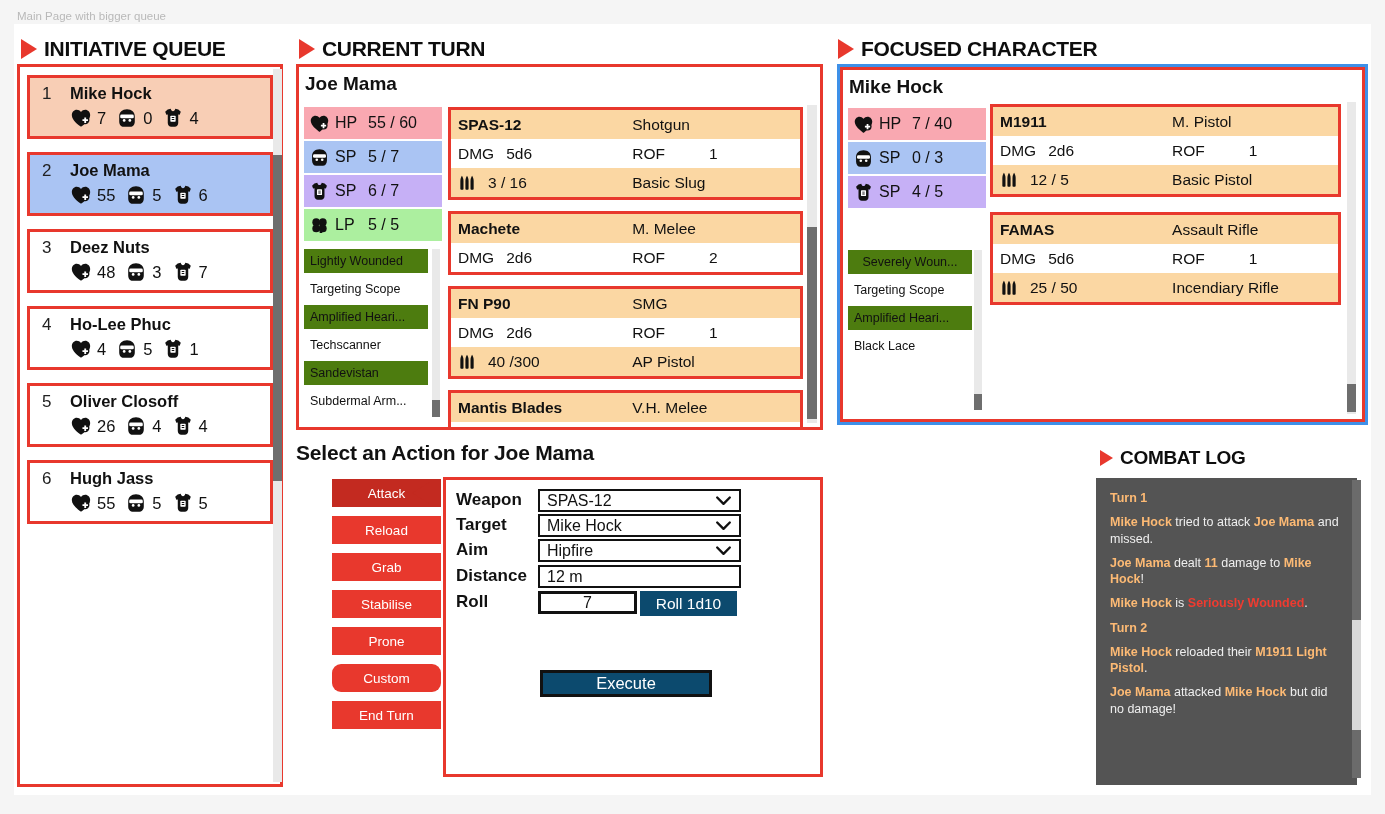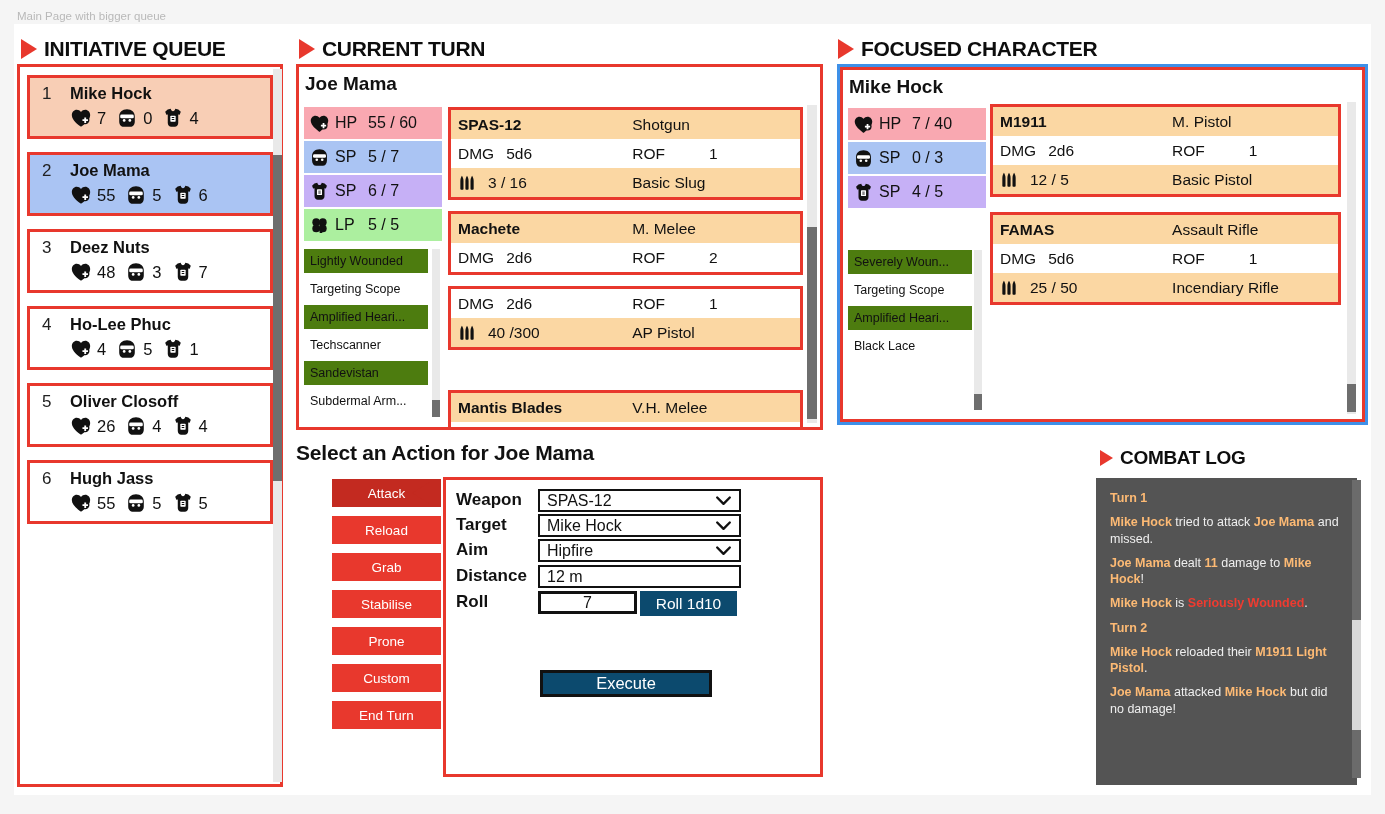--- a/index.html
+++ b/index.html
@@ -471,20 +471,28 @@
               <span>2d6</span>
             </span>
             <span class="wr">
               <span>ROF</span>
               <span>2</span>
             </span>
           </div>
       </div>
 
       <div class="wgroup" style="top:179px;">
+        <div class="wrow orange">
+            <span class="wl">
+              <span class="wname">FN P90</span>
+            </span>
+            <span class="wr">
+              <span>SMG</span>
+            </span>
+          </div>
         <div class="wrow">
             <span class="wl">
               <span>DMG</span>
               <span>2d6</span>
             </span>
             <span class="wr">
               <span>ROF</span>
               <span>1</span>
             </span>
           </div>
@@ -561,21 +569,21 @@
             <svg viewBox="0 0 24 24">
               <path fill="#111" d="M6.2 2.8 9.5 2c.3 1.8 1.3 2.7 2.5 2.7S14.2 3.8 14.5 2l3.3.8 2.7 2.5-1.2 3.2-1.6-.3v9.3c0 2.5-1.8 4-3.7 4h-4c-1.9 0-3.7-1.5-3.7-4V8.2l-1.6.3-1.2-3.2z"></path>
               <rect x="9.1" y="9.5" width="5.8" height="6.6" rx="0.8" fill="#fff"></rect>
               <path fill="#111" d="M10.6 11h2.8v1h-2.8zm0 2.2h2.8v1h-2.8z"></path>
             </svg>
           </span>
         <span class="chip-label">SP</span>
         <span>4 / 5</span>
       </div>
 
-      <div class="status salmon" style="top:180px;">
+      <div class="status salmon" style="top:180px;justify-content:center;">
           <span>Severely Woun...</span>
         </div>
       <div class="status" style="top:208px;">
           <span>Targeting Scope</span>
         </div>
       <div class="status salmon" style="top:236px;">
           <span>Amplified Heari...</span>
         </div>
       <div class="status" style="top:264px;">
           <span>Black Lace</span>
@@ -668,21 +676,21 @@
     </div>
   </div>
 
   <div class="action-title" style="left:296px; top:441px;">Select an Action for Joe Mama</div>
 
   <button class="abtn selected" style="top:479px;">Attack</button>
   <button class="abtn" style="top:516px;">Reload</button>
   <button class="abtn" style="top:553px;">Grab</button>
   <button class="abtn" style="top:590px;">Stabilise</button>
   <button class="abtn" style="top:627px;">Prone</button>
-  <button class="abtn" style="top:664px;">Custom</button>
+  <button class="abtn" style="top:664px;border-radius:9px;">Custom</button>
   <button class="abtn" style="top:701px;">End Turn</button>
   <span class="tri-left" style="left:412px; top:482px;"></span>
 
   <div class="panel" style="left:443px; top:477px; width:380px; height:300px;">
     <span class="flabel" style="left:10px; top:10px;">Weapon</span>
     <div class="ctrl" style="left:92px; top:9px; width:203px;">
       <span>SPAS-12</span>
       <span class="ic chev">
           <svg viewBox="0 0 24 20">
             <path d="M3 5l9 9 9-9" fill="none" stroke="#111" stroke-width="3.4" stroke-linecap="round" stroke-linejoin="round"></path>

